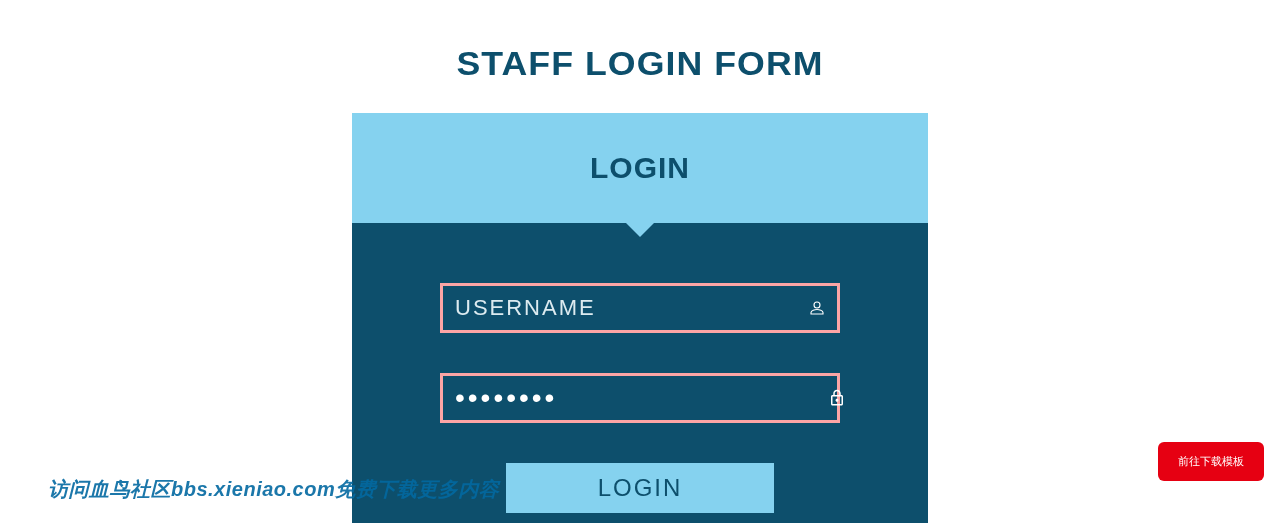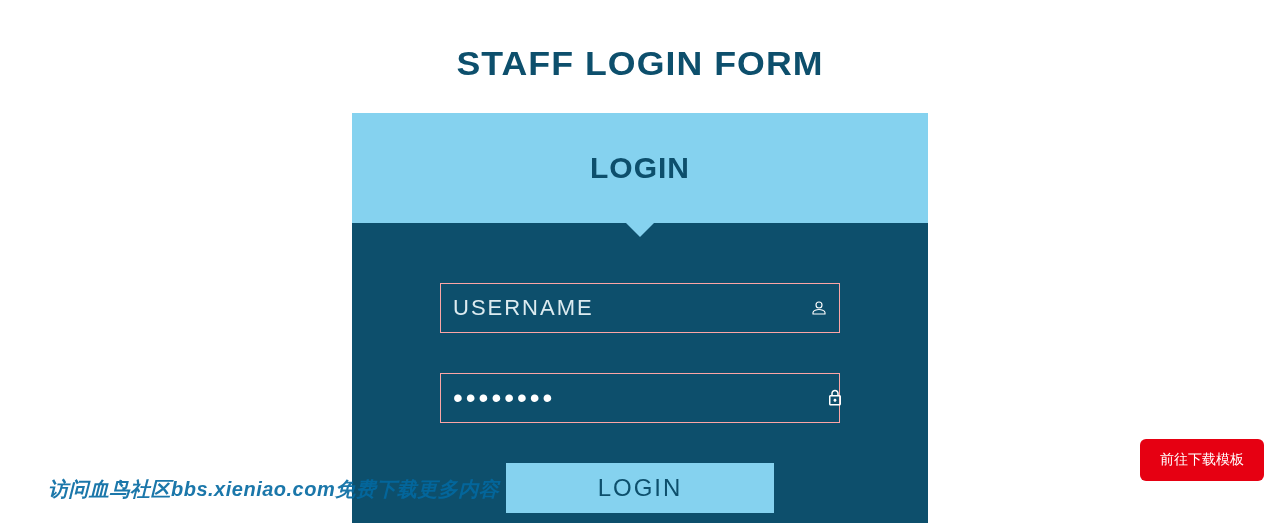--- a/index.html
+++ b/index.html
@@ -54,21 +54,21 @@
       height: 0;
       border-left: 14px solid transparent;
       border-right: 14px solid transparent;
       border-top: 14px solid #85d2ef;
     }
     .login-body {
       padding: 60px 88px 50px 88px;
     }
     .input-group {
       position: relative;
-      border: 1px solid #fca5a5;
+      border: 3px solid #fca5a5;
       margin-bottom: 40px;
       height: 50px;
       display: flex;
       align-items: center;
     }
     .input-group:last-of-type {
       margin-bottom: 40px;
     }
     .text-input {
       flex: 1;
@@ -123,21 +123,21 @@
     }
     .download-button {
       position: absolute;
       right: 16px;
       bottom: 42px;
       background: #e60012;
       color: #ffffff;
       border: none;
       border-radius: 6px;
       padding: 12px 20px;
-      font-size: 14px;
+      font-size: 11px;
       cursor: pointer;
       font-family: 'Microsoft YaHei', Arial, sans-serif;
     }
     .watermark {
       position: absolute;
       left: 48px;
       bottom: 20px;
       color: #0369a1;
       font-size: 20px;
       font-style: italic;

